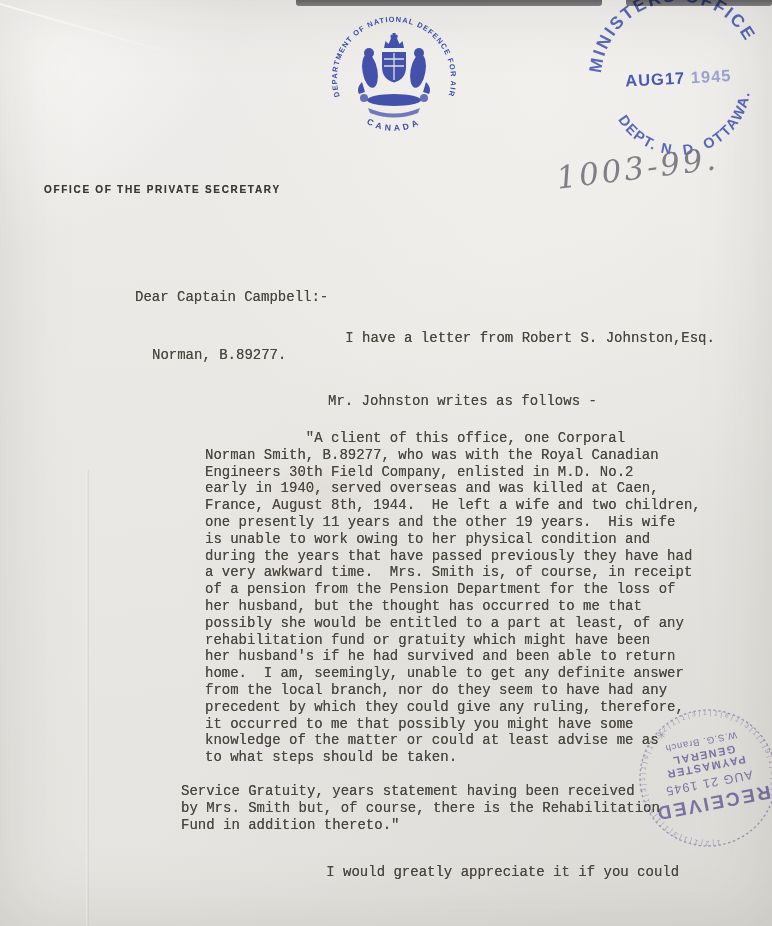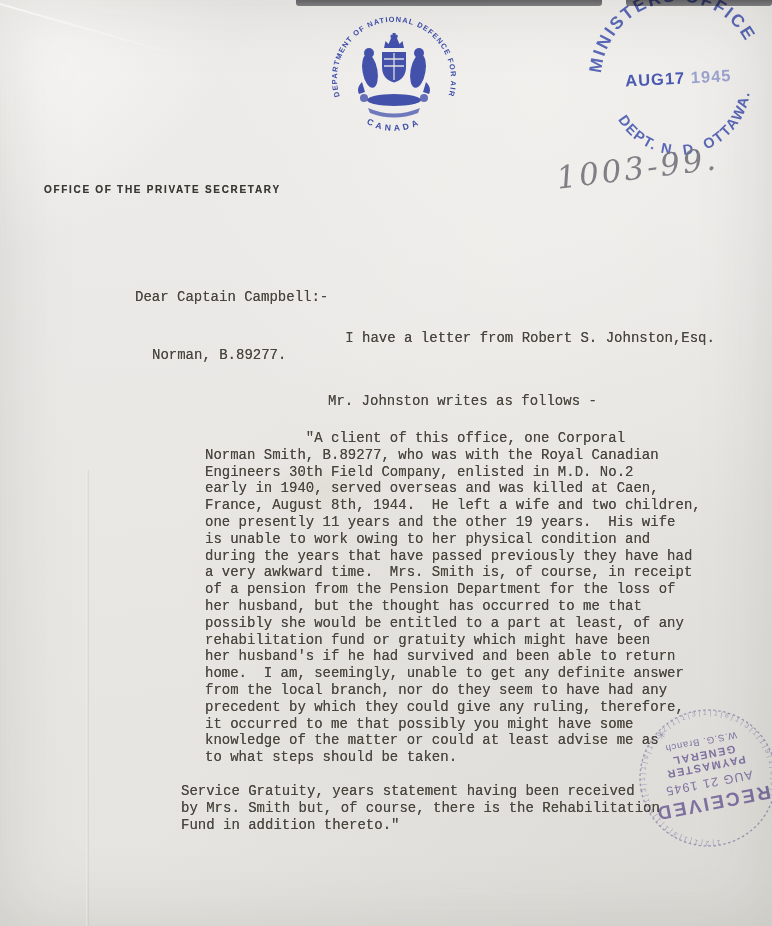--- a/index.html
+++ b/index.html
@@ -137,21 +137,21 @@
   <div class="salutation typed">Dear Captain Campbell:-</div>
 
   <div class="block typed para1 lh17"><div>                       I have a letter from Robert S. Johnston,Esq.</div><div>Norman, B.89277.</div></div>
 
   <div class="intro typed">Mr. Johnston writes as follows -</div>
 
   <div class="block typed quote1 lh168"><div>            "A client of this office, one Corporal</div><div>Norman Smith, B.89277, who was with the Royal Canadian</div><div>Engineers 30th Field Company, enlisted in M.D. No.2</div><div>early in 1940, served overseas and was killed at Caen,</div><div>France, August 8th, 1944.  He left a wife and two children,</div><div>one presently 11 years and the other 19 years.  His wife</div><div>is unable to work owing to her physical condition and</div><div>during the years that have passed previously they have had</div><div>a very awkward time.  Mrs. Smith is, of course, in receipt</div><div>of a pension from the Pension Department for the loss of</div><div>her husband, but the thought has occurred to me that</div><div>possibly she would be entitled to a part at least, of any</div><div>rehabilitation fund or gratuity which might have been</div><div>her husband's if he had survived and been able to return</div><div>home.  I am, seemingly, unable to get any definite answer</div><div>from the local branch, nor do they seem to have had any</div><div>precedent by which they could give any ruling, therefore,</div><div>it occurred to me that possibly you might have some</div><div>knowledge of the matter or could at least advise me as</div><div>to what steps should be taken.</div></div>
 
   <div class="block typed quote2 lh17"><div>Service Gratuity, years statement having been received</div><div>by Mrs. Smith but, of course, there is the Rehabilitation</div><div>Fund in addition thereto."</div></div>
 
-  <div class="block typed closing lh17"></div>
+  <div class="block typed closing lh17"><div>                       I would greatly appreciate it if you could</div></div>
 
   <svg class="stamp-received" width="150" height="150" viewBox="0 0 150 150">
     <defs>
       <path id="rRing" d="M 75 12 a 63 63 0 1 1 -0.1 0" fill="none"></path>
     </defs>
     <g fill="#7b6cb0">
       <circle cx="75" cy="75" r="68" fill="none" stroke="#7b6cb0" stroke-width="1.3" stroke-dasharray="2.5 2.5" opacity=".65"></circle>
       <text font-size="6.8" letter-spacing="2.6" opacity=".6">
         <textPath href="#rRing">1|2|1|1|3|1|1|6|1|3|1|1|9|1|1|2|1|1|3|1|1|6|1|3|1|1|9|1|1|3|1</textPath>
       </text>

